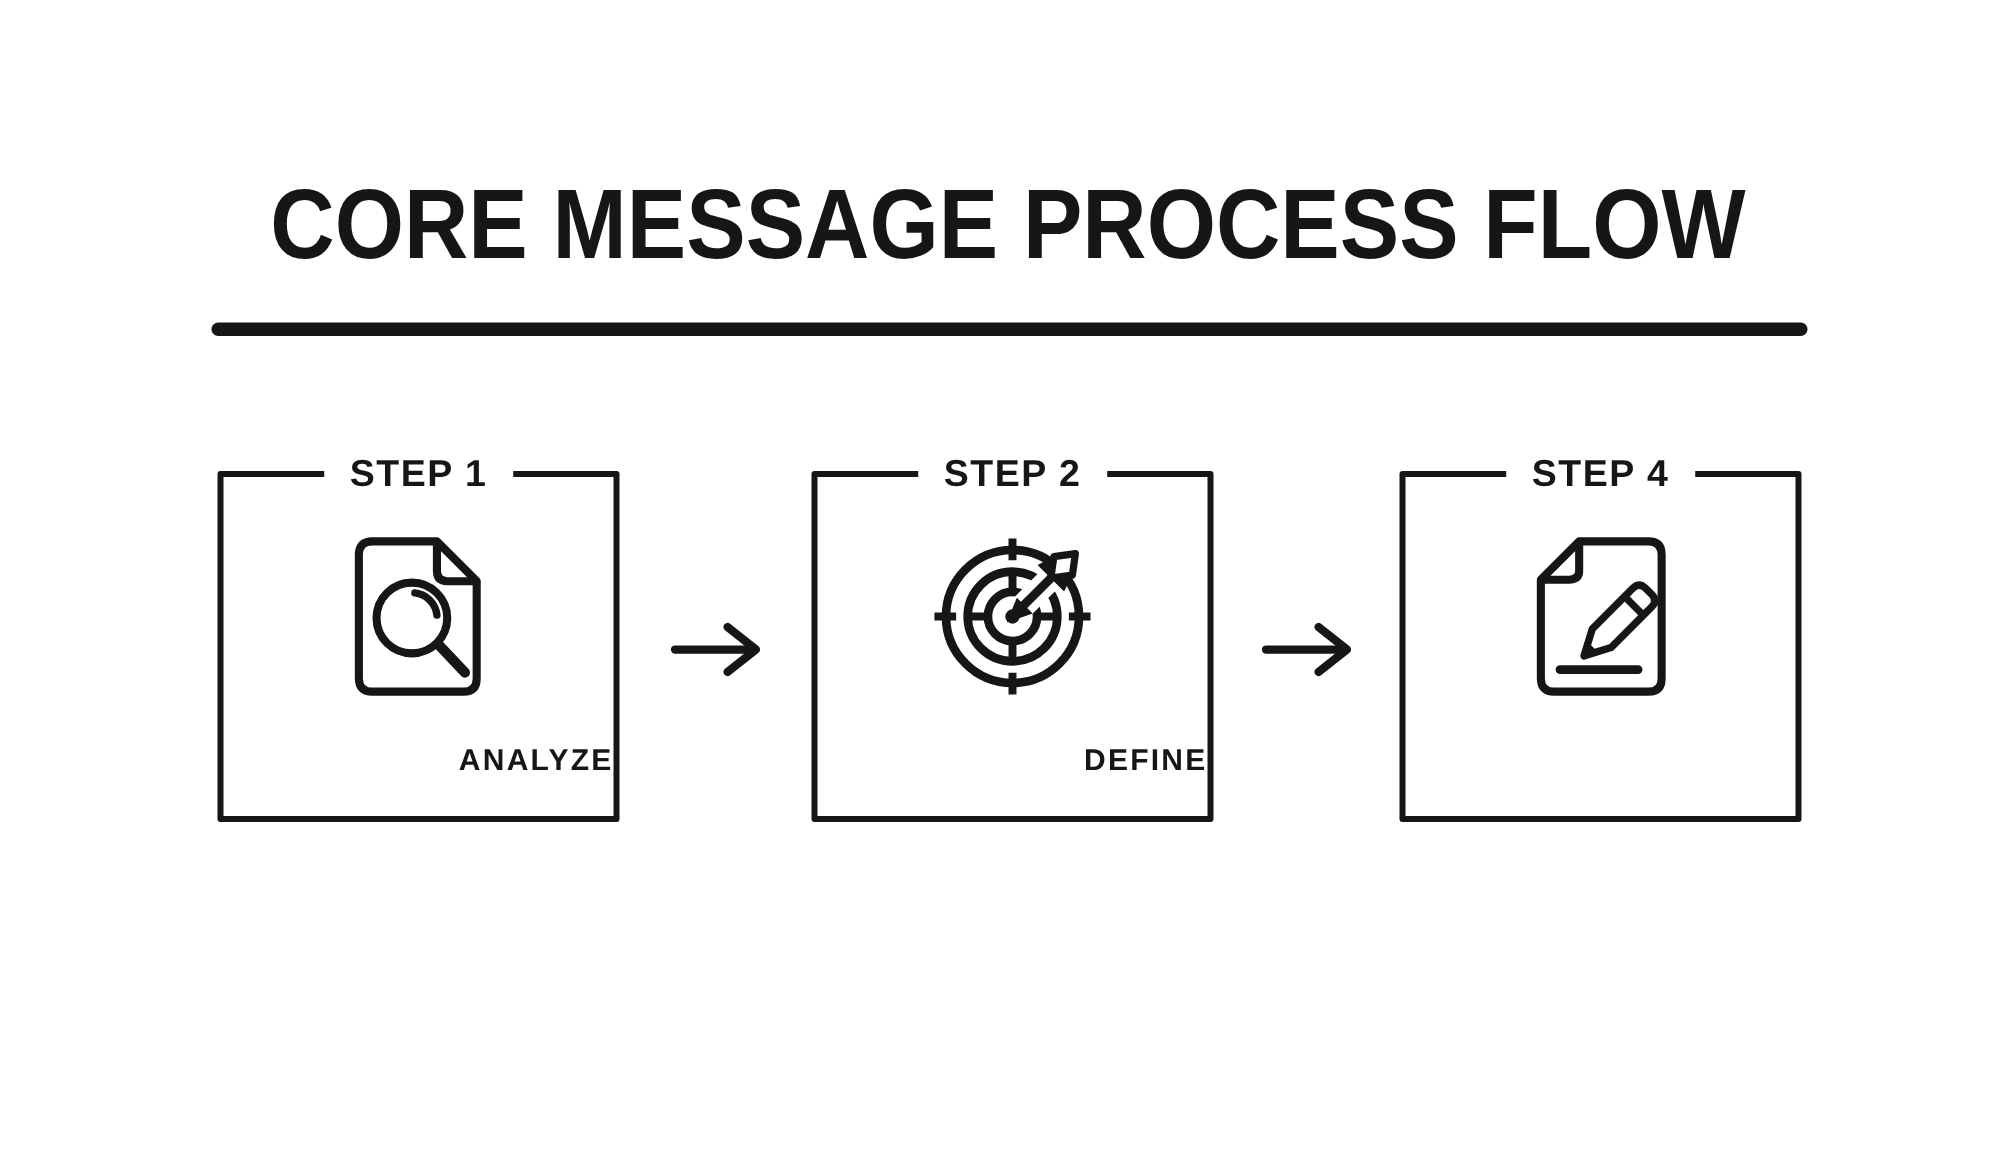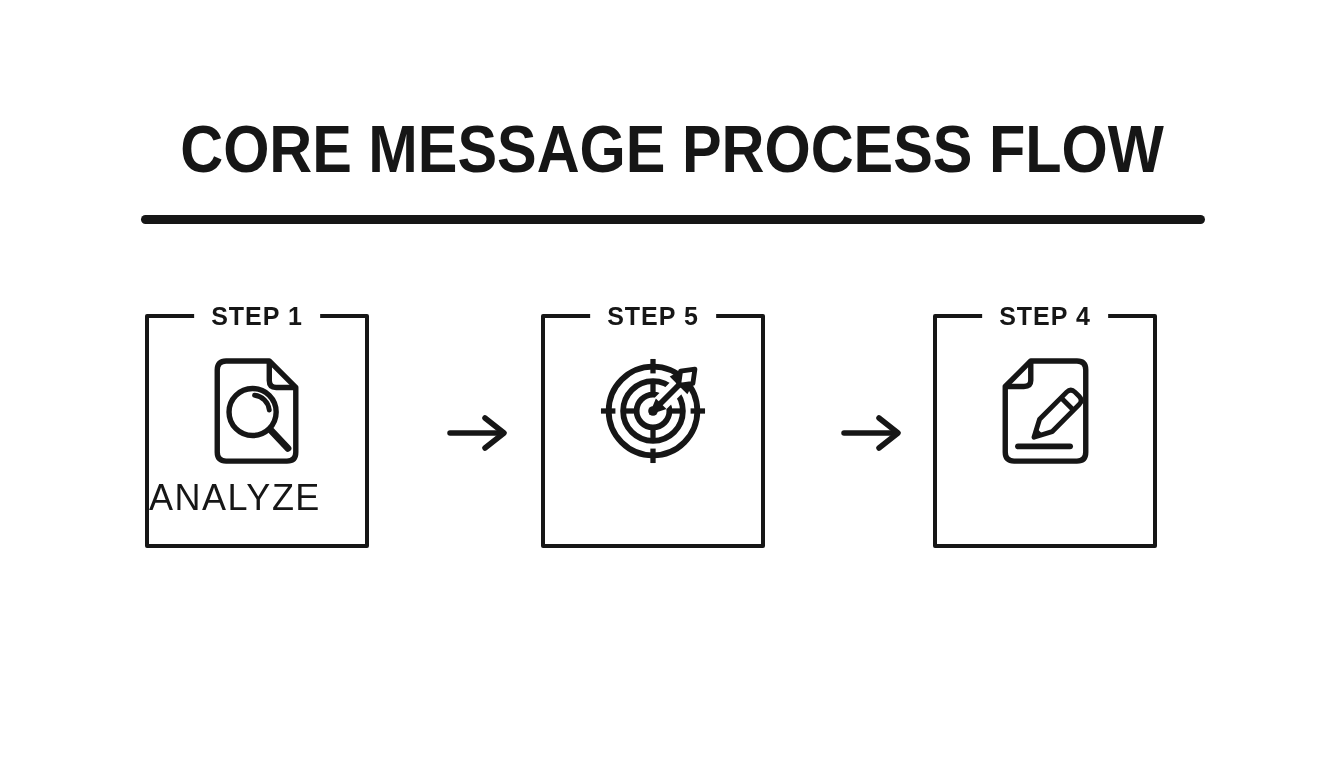--- a/index.html
+++ b/index.html
@@ -35,21 +35,21 @@
     left: 141px;
     width: 1064px;
     height: 9px;
     border-radius: 5px;
     background: var(--ink, #161616);
   }
 
   .step-box {
     position: absolute;
     top: 314px;
-    width: 224px;
+    width: 268px;
     height: 234px;
     border: 4px solid var(--ink, #161616);
     border-radius: 2px;
     background: transparent;
   }
   .step-box.b1 { left: 145px; }
   .step-box.b2 { left: 541px; }
   .step-box.b3 { left: 933px; }
 
   .step-label {
@@ -75,23 +75,23 @@
     display: flex;
     justify-content: center;
   }
   .icon-wrap svg { color: var(--ink, #161616); display: block; }
 
   .step-name {
     position: absolute;
     bottom: 25px;
     left: 0;
     width: 100%;
-    text-align: left;
-    font-size: 36px;
-    font-weight: normal;
+    text-align: right;
+    font-size: 20px;
+    font-weight: bold;
     letter-spacing: 1.5px;
     color: var(--ink, #161616);
   }
 
   .flow-arrow {
     position: absolute;
     top: 411px;
     color: var(--ink, #161616);
   }
   .flow-arrow.a1 { left: 446px; }
@@ -118,21 +118,21 @@
     </div>
     <div class="step-name">ANALYZE</div>
   </div>
 
   <svg class="flow-arrow a1" width="68" height="44" viewBox="0 0 68 44" fill="none">
     <line x1="4" y1="22" x2="54" y2="22" stroke="currentColor" stroke-width="5.5" stroke-linecap="round"></line>
     <path d="M39 7 L58 22 L39 37" stroke="currentColor" stroke-width="5.5" stroke-linecap="round" stroke-linejoin="round"></path>
   </svg>
 
   <div class="step-box b2">
-    <div class="step-label">STEP 5</div>
+    <div class="step-label">STEP 2</div>
     <div class="icon-wrap">
       <svg width="112" height="106" viewBox="0 0 116 110" fill="none">
         <circle cx="58" cy="55" r="46" stroke="currentColor" stroke-width="6"></circle>
         <circle cx="58" cy="55" r="31" stroke="currentColor" stroke-width="6"></circle>
         <circle cx="58" cy="55" r="17" stroke="currentColor" stroke-width="6"></circle>
 
         <line x1="58" y1="1" x2="58" y2="16" stroke="currentColor" stroke-width="5.5"></line>
         <line x1="58" y1="22" x2="58" y2="36" stroke="currentColor" stroke-width="5.5"></line>
         <line x1="58" y1="94" x2="58" y2="109" stroke="currentColor" stroke-width="5.5"></line>
         <line x1="58" y1="74" x2="58" y2="88" stroke="currentColor" stroke-width="5.5"></line>
@@ -143,20 +143,21 @@
 
         <line x1="64" y1="49" x2="88" y2="25" stroke="var(--background, #ffffff)" stroke-width="17"></line>
         <line x1="58" y1="55" x2="87" y2="26" stroke="currentColor" stroke-width="6"></line>
         <circle cx="58" cy="55" r="5" fill="currentColor"></circle>
         <polygon points="54,59 72,53 61,42" fill="currentColor"></polygon>
         <polygon points="84.5,28.5 86.6,13.6 75.3,19.3" fill="currentColor"></polygon>
         <polygon points="84.5,28.5 99.4,26.4 93.7,37.7" fill="currentColor"></polygon>
         <polygon points="84.5,28.5 86.6,13.6 101.5,11.5 99.4,26.4" fill="var(--background, #ffffff)" stroke="currentColor" stroke-width="5" stroke-linejoin="round"></polygon>
       </svg>
     </div>
+    <div class="step-name">DEFINE</div>
   </div>
 
   <svg class="flow-arrow a2" width="68" height="44" viewBox="0 0 68 44" fill="none">
     <line x1="4" y1="22" x2="54" y2="22" stroke="currentColor" stroke-width="5.5" stroke-linecap="round"></line>
     <path d="M39 7 L58 22 L39 37" stroke="currentColor" stroke-width="5.5" stroke-linecap="round" stroke-linejoin="round"></path>
   </svg>
 
   <div class="step-box b3">
     <div class="step-label">STEP 4</div>
     <div class="icon-wrap">

